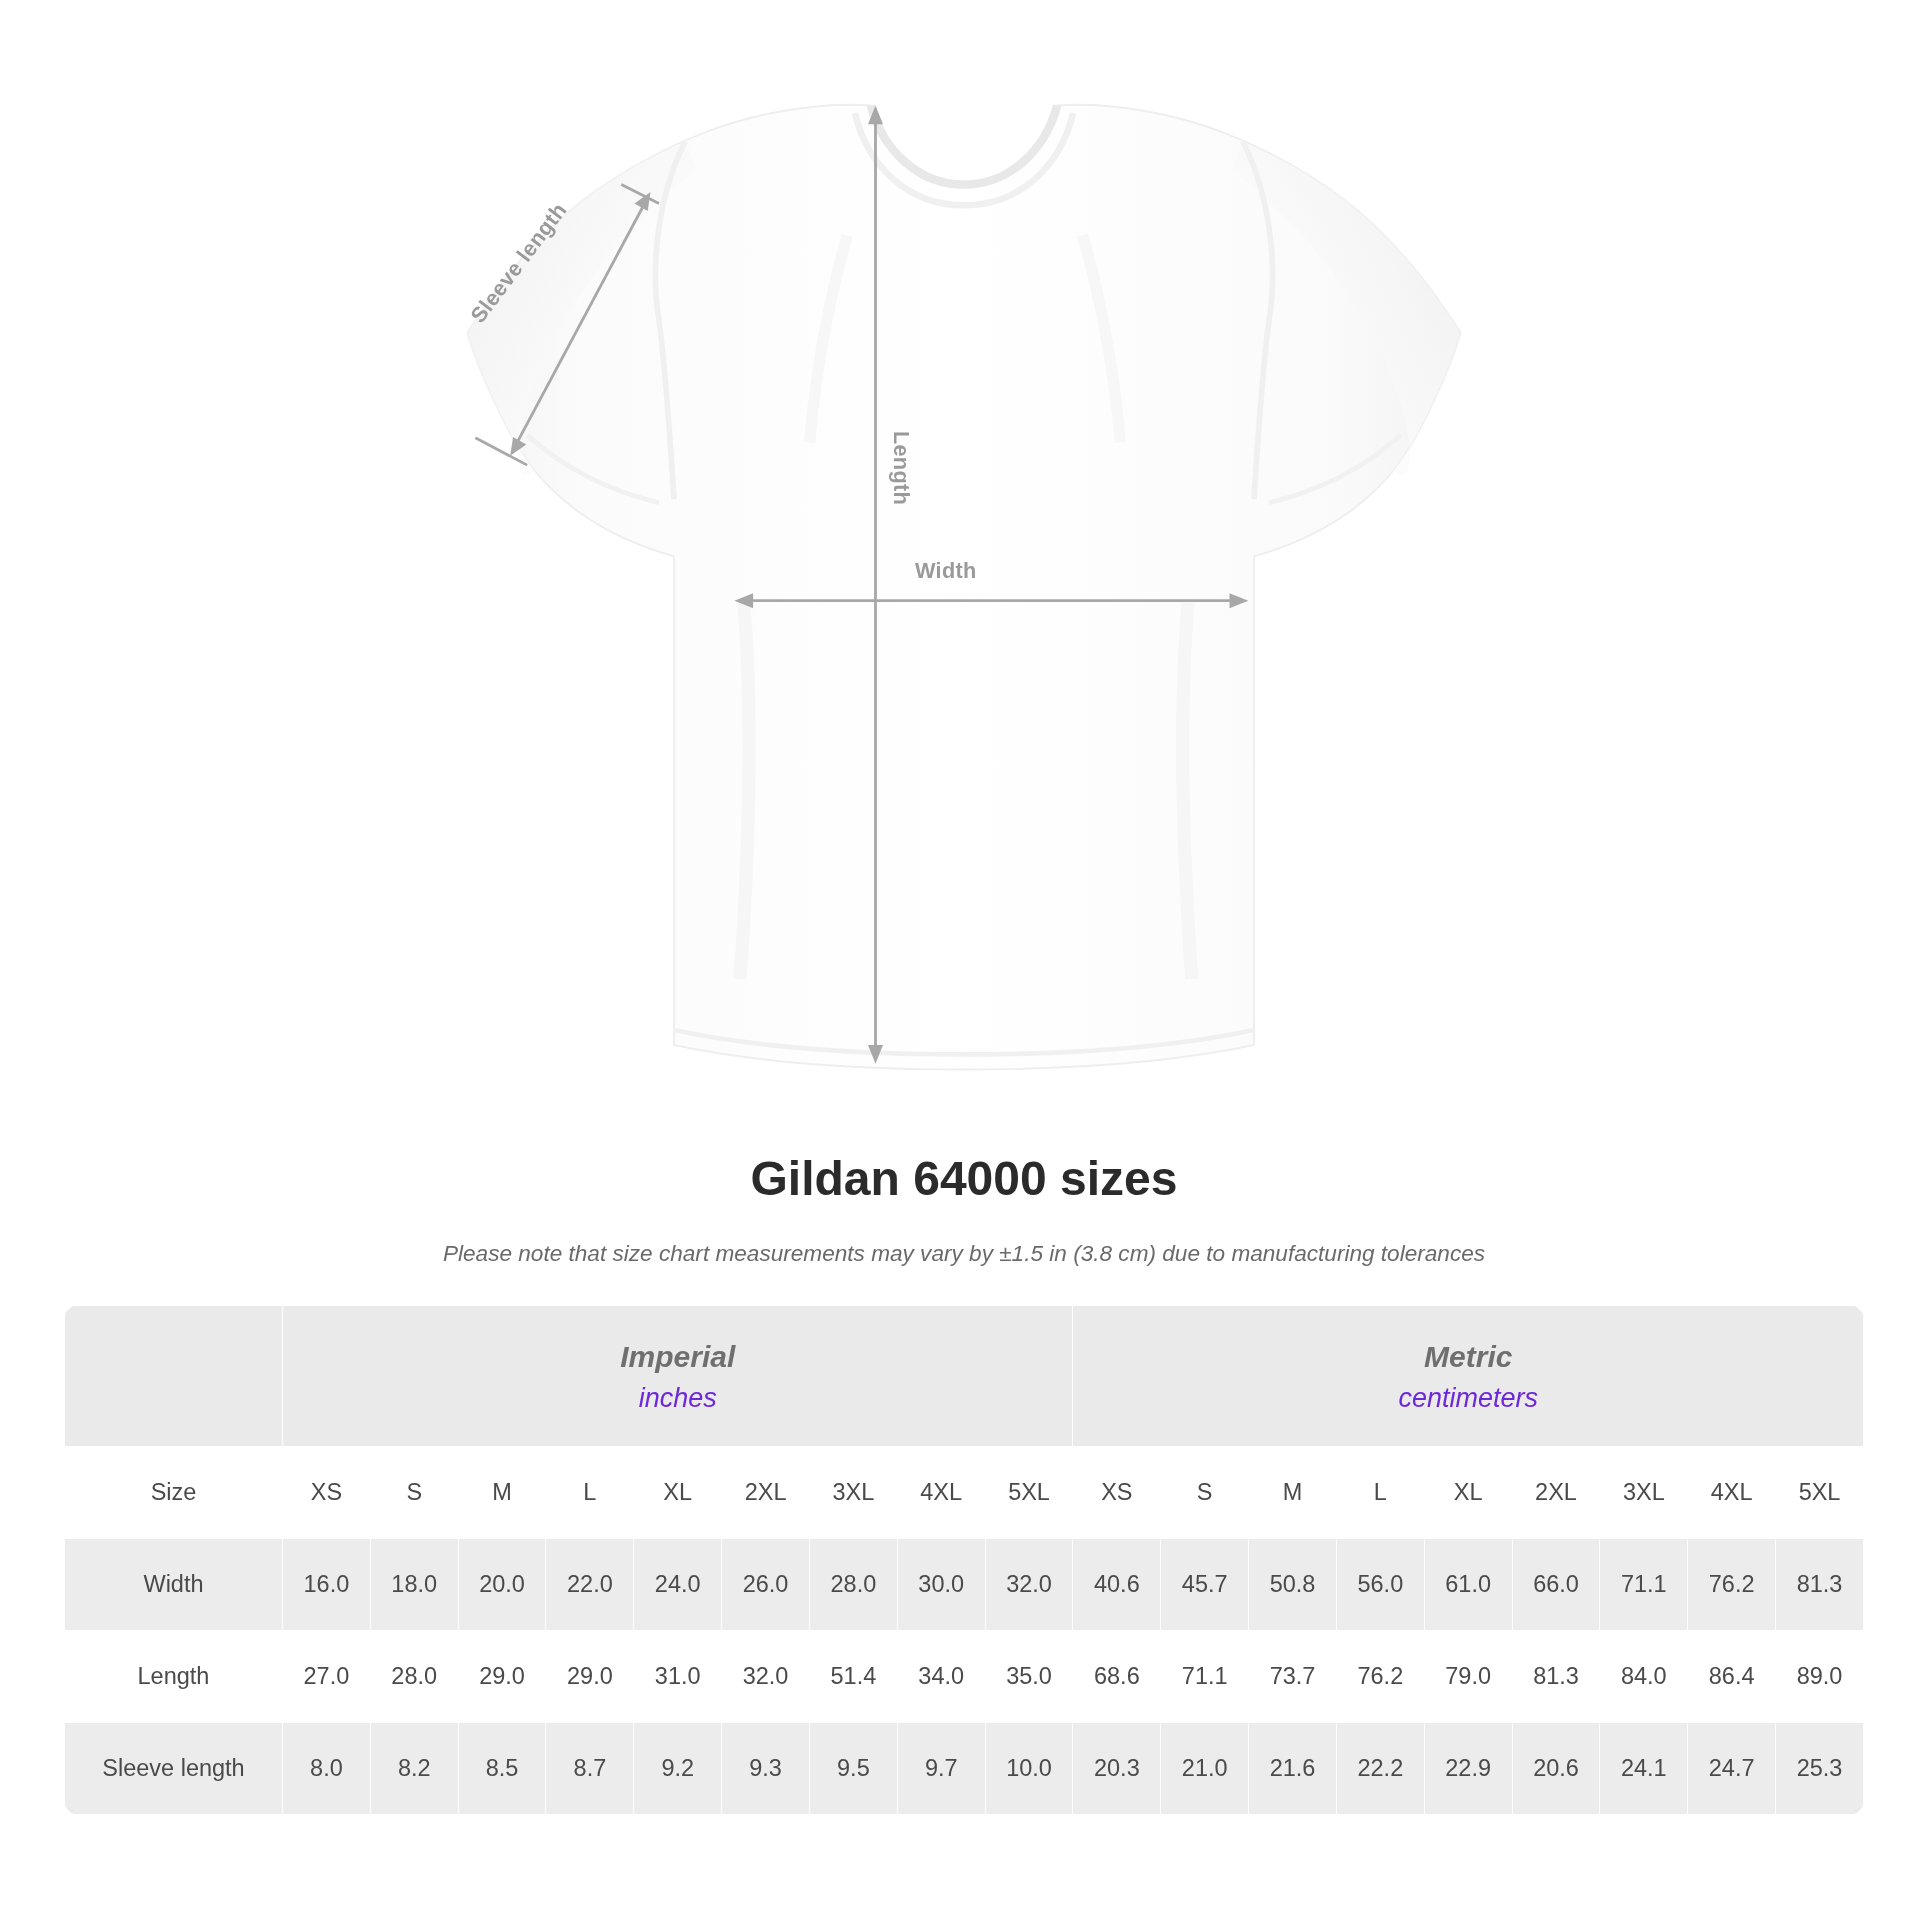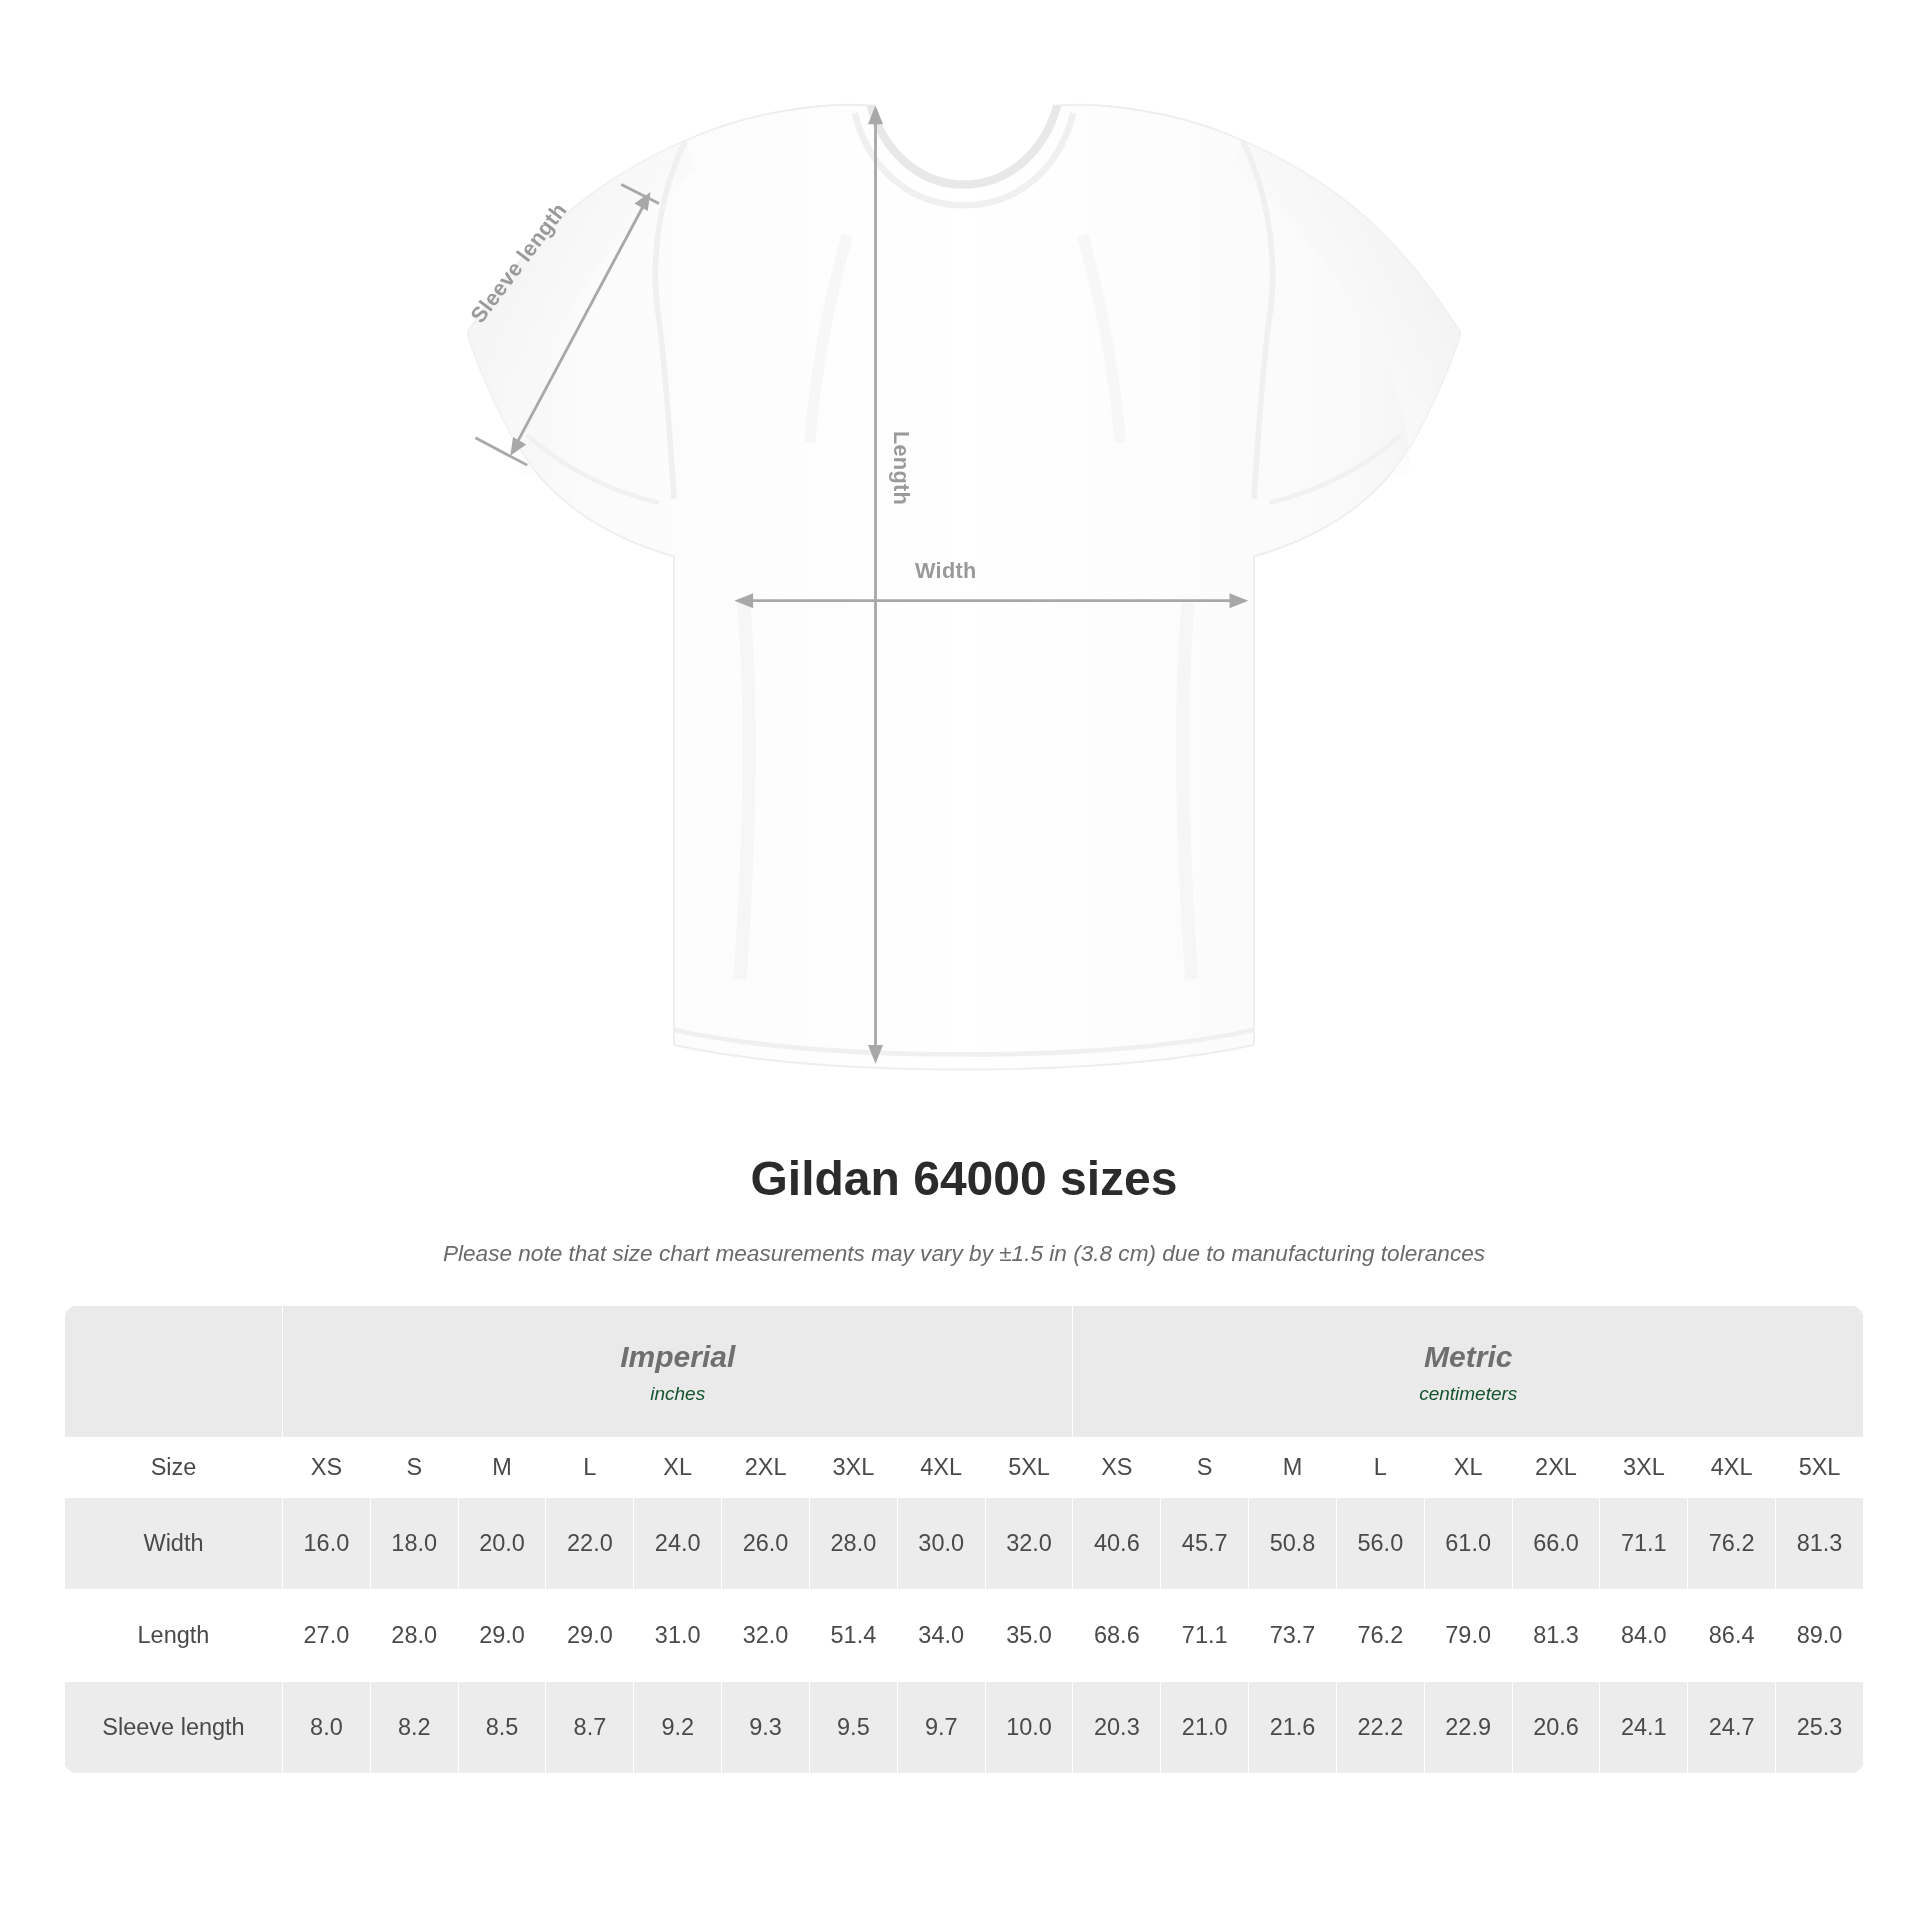--- a/index.html
+++ b/index.html
@@ -100,33 +100,33 @@
     padding: 34px 0 32px 0;
     border: none;
   }
   .unit-name {
     font-size: 30px;
     font-style: italic;
     font-weight: bold;
     color: #6f6f6f;
   }
   .unit-sub {
-    font-size: 19px;
+    font-size: 27px;
     font-style: italic;
-    color: #14532d;
+    color: #6d28d9;
     margin-top: 9.4px;
   }
   .unit-row td.corner {
     background: #eaeaea;
   }
 
   
   .size-row td {
     background: #ffffff;
-    padding: 16px 0;
+    padding: 32px 0;
     font-weight: bold;
     color: #555555;
     font-size: 24.5px;
   }
   .size-row td.rowhead {
     background: #ffffff;
   }
 
   .data-row td {
     padding: 32px 0;

